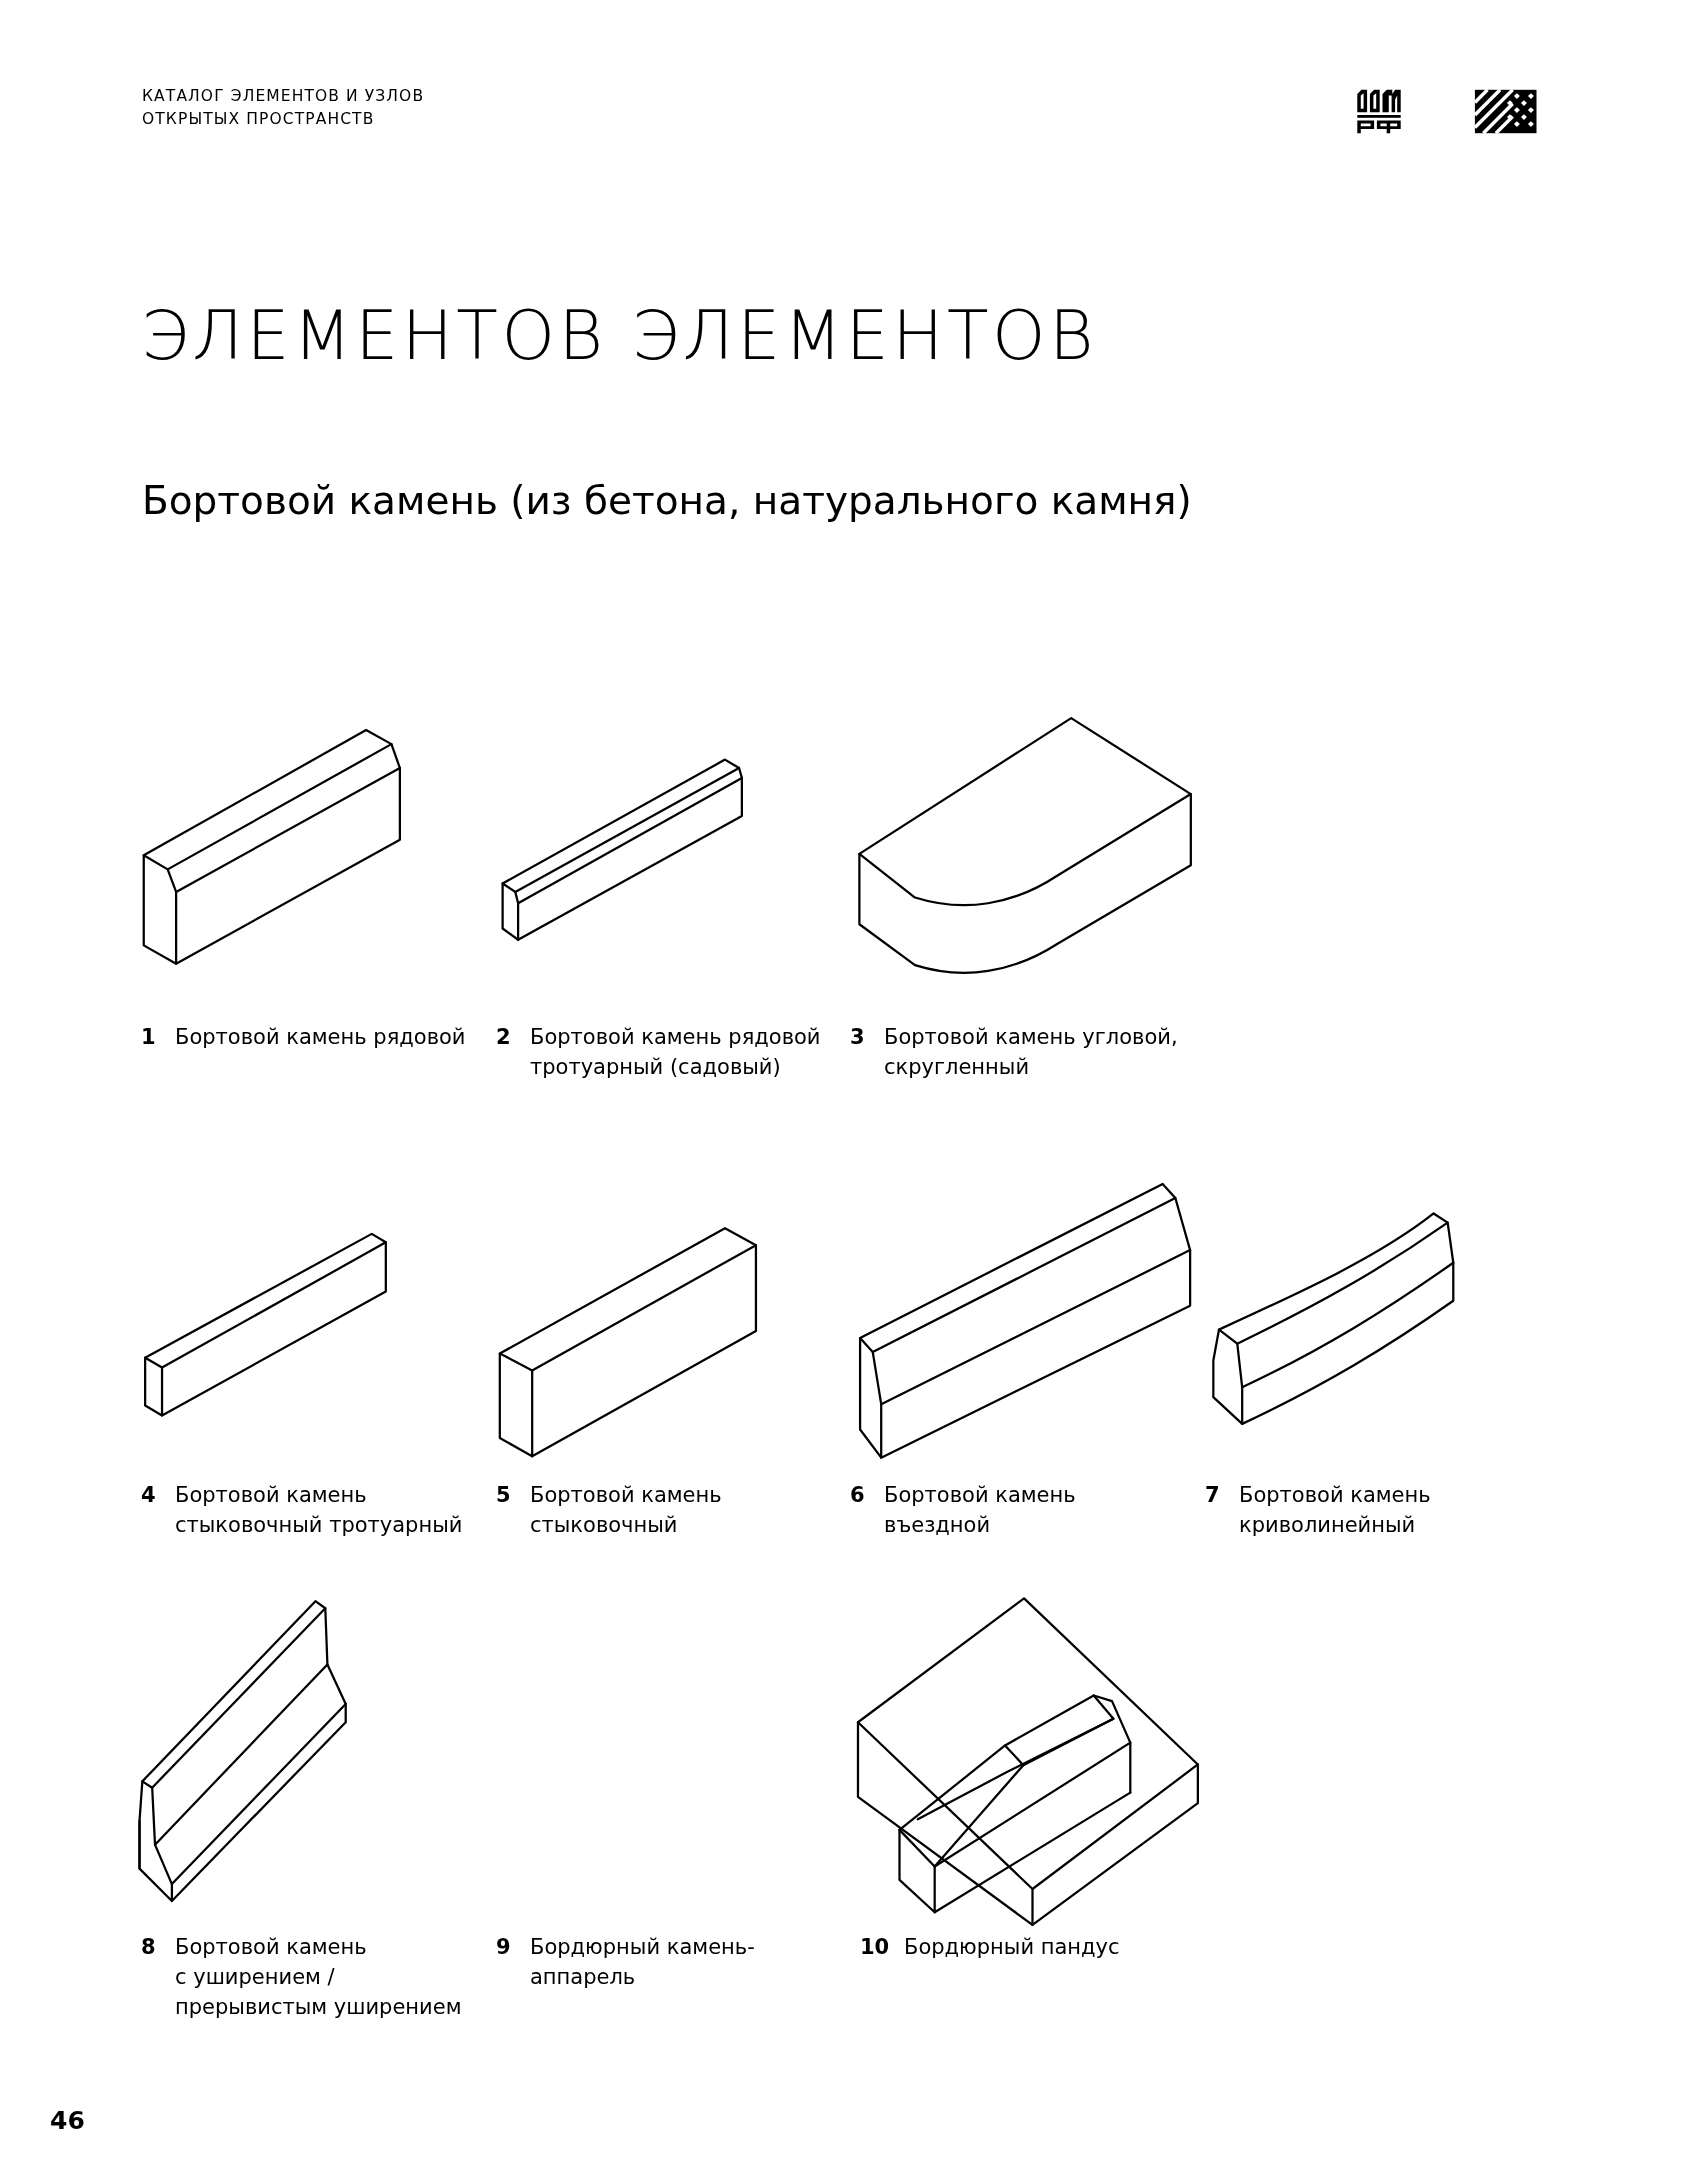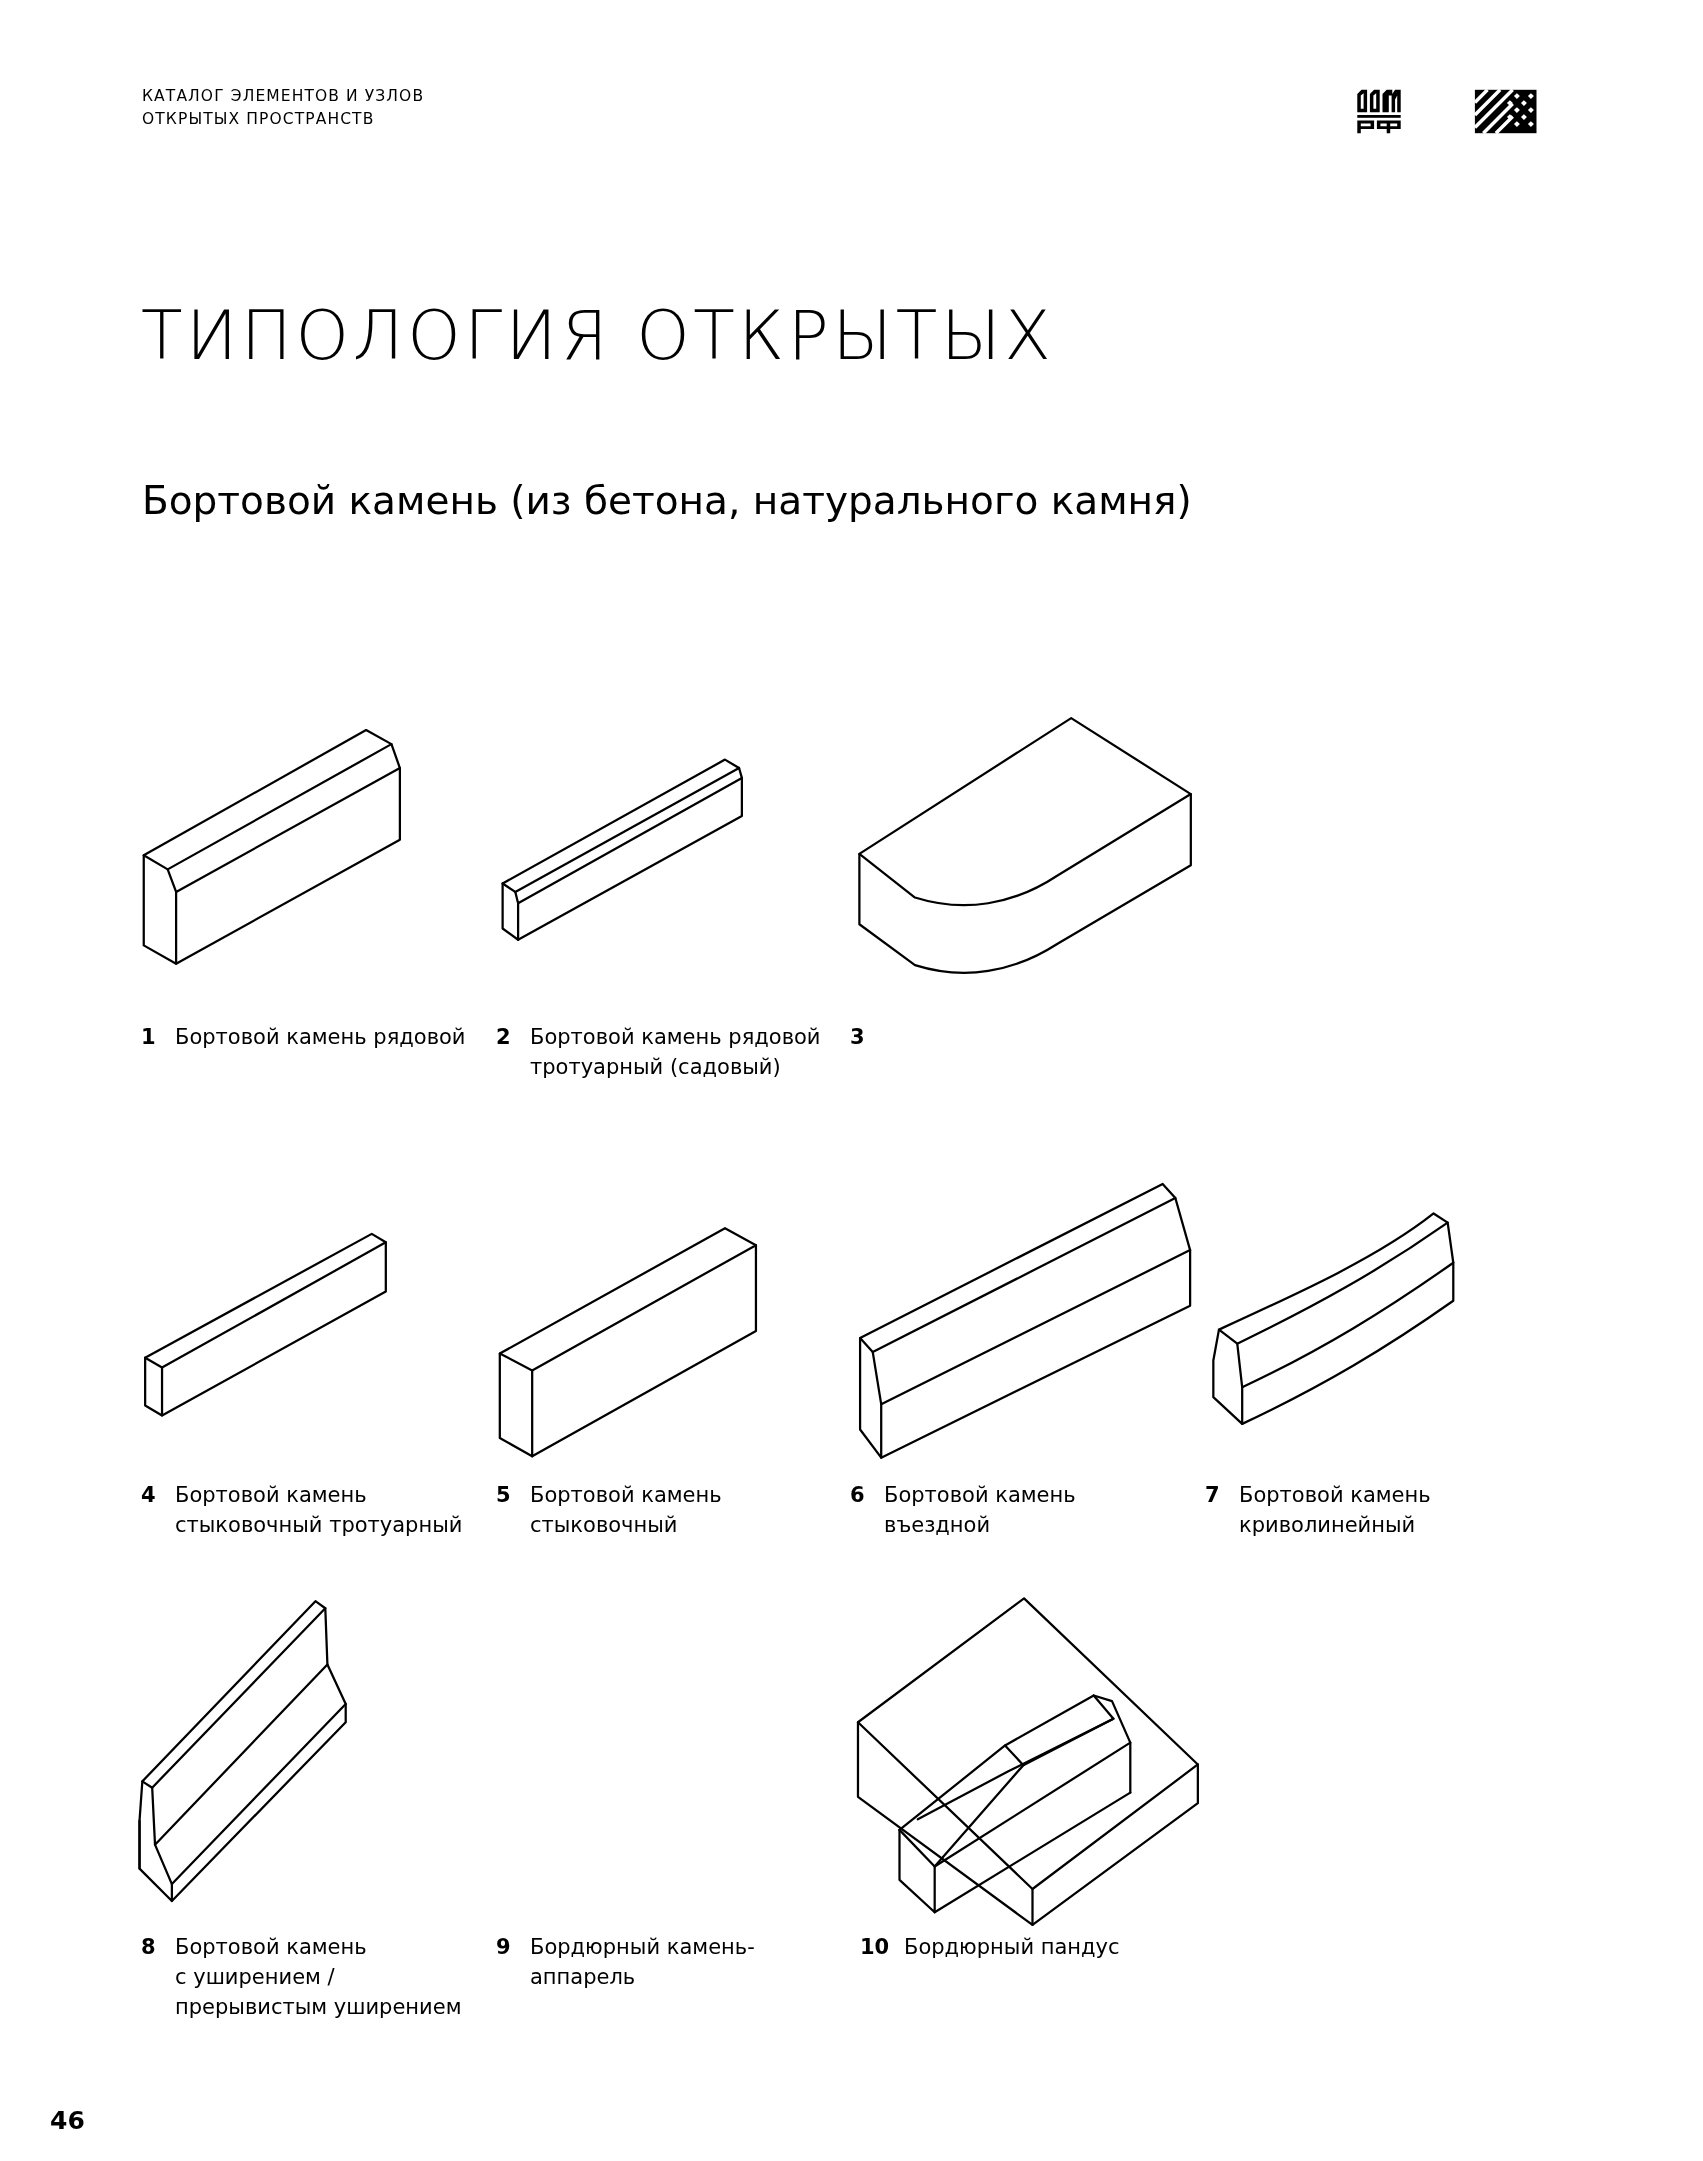--- a/index.html
+++ b/index.html
@@ -50,21 +50,21 @@
         <rect x="249" y="30" width="6" height="6" transform="rotate(45 252 33)"></rect>
         <rect x="219" y="40" width="6" height="6" transform="rotate(45 222 43)"></rect>
         <rect x="239" y="40" width="6" height="6" transform="rotate(45 242 43)"></rect>
         <rect x="229" y="50" width="6" height="6" transform="rotate(45 232 53)"></rect>
         <rect x="249" y="50" width="6" height="6" transform="rotate(45 252 53)"></rect>
       </g>
     </g>
   </svg>
 </div>
 
-<div class="abs page-title">ТИПОЛОГИЯ ОТКРЫТЫХ</div>
+<div class="abs page-title">ЭЛЕМЕНТОВ ЭЛЕМЕНТОВ</div>
 <div class="abs section-title">Бортовой камень (из бетона, натурального камня)</div>
 
 <div class="abs drawings">
 <svg viewBox="0 0 2421 3071">
 
   <g>
     <path class="s" d="M204 1170 L520 992 L556 1012 L568 1046 L250 1222 L238 1190 Z"></path>
     <path class="s" d="M238 1190 L556 1012"></path>
     <path class="s" d="M204 1170 L204 1298 L250 1324 L250 1222"></path>
     <path class="s" d="M250 1324 L568 1148 L568 1046"></path>
@@ -139,20 +139,22 @@
   <span class="num" style="width:34px;">1</span>
   <span class="txt">Бортовой камень рядовой</span>
 </div>
 <div class="abs caption" style="left:496px; top:990px;">
   <span class="num" style="width:34px;">2</span>
   <span class="txt">Бортовой камень рядовой
 тротуарный (садовый)</span>
 </div>
 <div class="abs caption" style="left:850px; top:990px;">
   <span class="num" style="width:34px;">3</span>
+  <span class="txt">Бортовой камень угловой,
+скругленный</span>
 </div>
 
 <div class="abs caption" style="left:141px; top:1448px;">
   <span class="num" style="width:34px;">4</span>
   <span class="txt">Бортовой камень
 стыковочный тротуарный</span>
 </div>
 <div class="abs caption" style="left:496px; top:1448px;">
   <span class="num" style="width:34px;">5</span>
   <span class="txt">Бортовой камень

